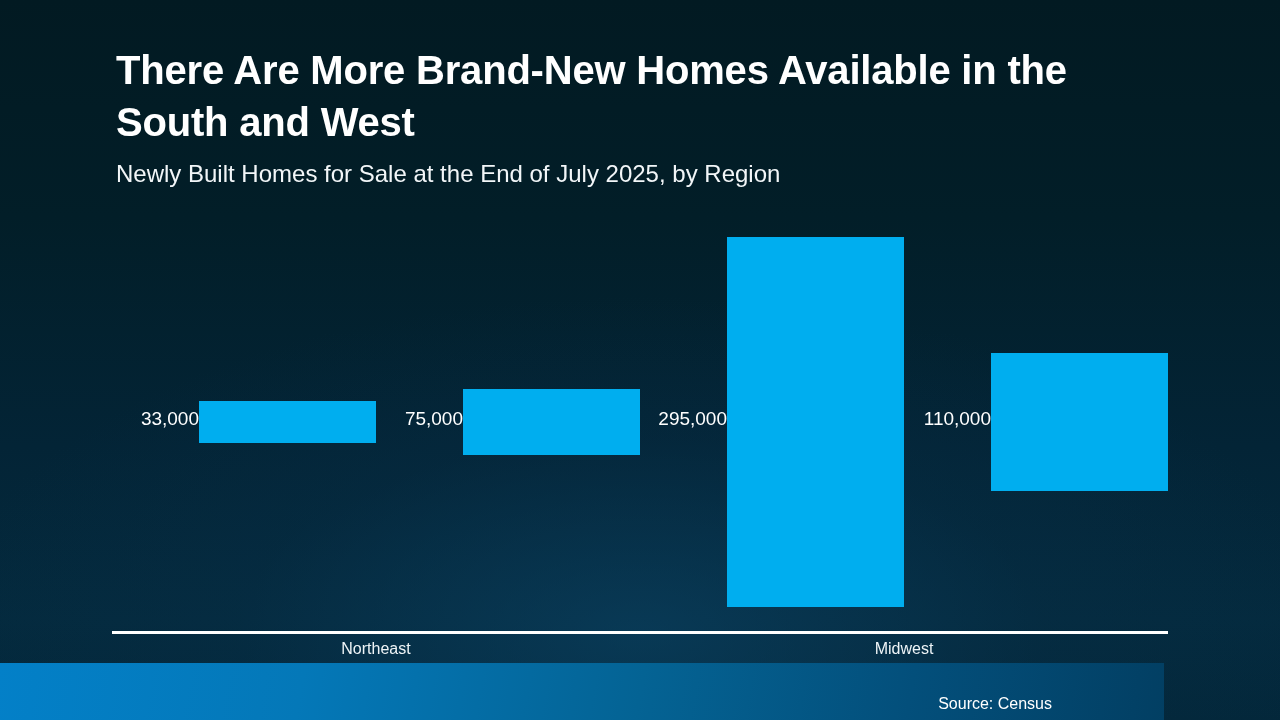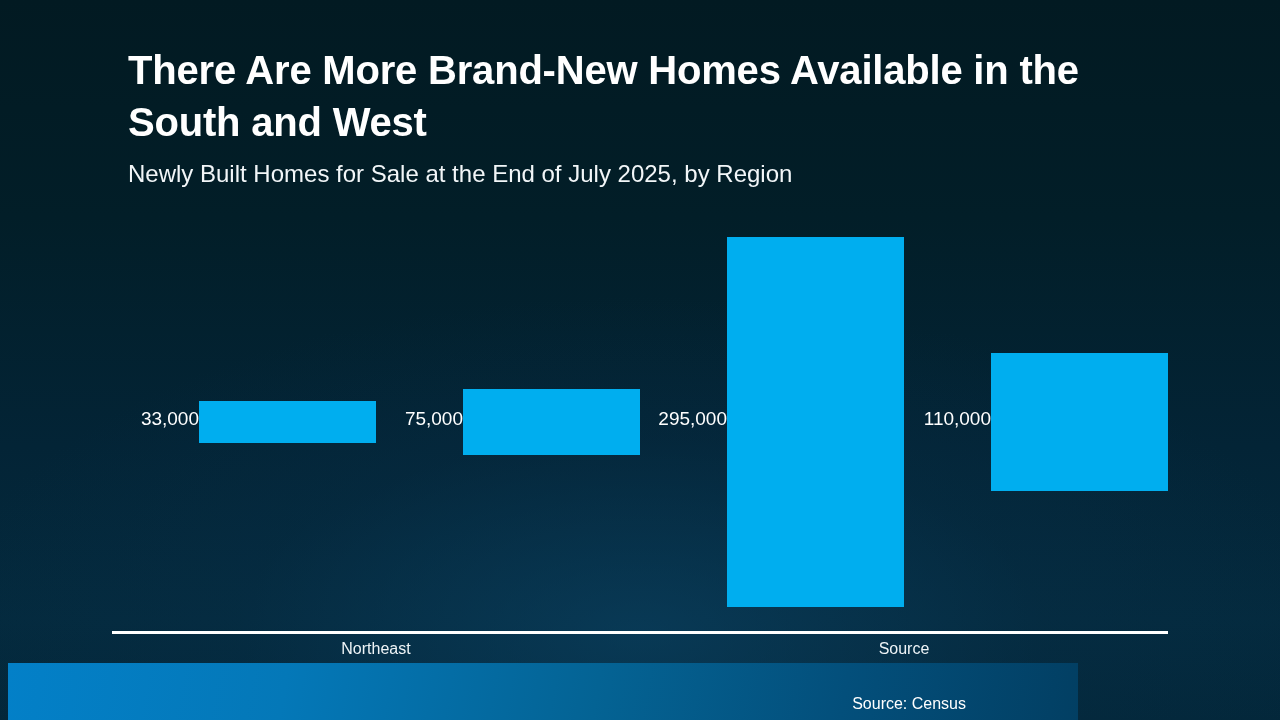--- a/index.html
+++ b/index.html
@@ -24,21 +24,21 @@
     height: 720px;
     background:
       radial-gradient(ellipse 70% 60% at 50% 88%, rgba(12,70,105,0.55) 0%, rgba(8,48,74,0.28) 45%, rgba(2,26,34,0) 78%),
       linear-gradient(180deg, #021a22 0%, #021e28 30%, #032436 62%, #042a3e 86%, #03273a 100%);
     overflow: hidden;
   }
 
   
   #header {
     position: absolute;
-    left: 128px;
+    left: 116px;
     top: 44px;
     width: 1060px;
   }
 
   #chart-title {
     color: #ffffff;
     font-size: 40px;
     font-weight: bold;
     line-height: 52px;
     letter-spacing: -0.2px;
@@ -119,23 +119,23 @@
     flex: 1 1 0;
     text-align: center;
     color: #eef4f7;
     font-size: 16px;
     line-height: 22px;
   }
 
   
   #footer {
     position: absolute;
-    left: 8px;
+    left: 0;
     top: 663px;
-    width: 1070px;
+    width: 1164px;
     height: 57px;
     background: linear-gradient(100deg, #0380c8 0%, #0478b8 26%, #046394 55%, #034f7b 78%, #023f63 100%);
   }
 
   #footer-source {
     position: absolute;
     right: 112px;
     top: 31px;
     color: #ffffff;
     font-size: 16px;
@@ -176,20 +176,20 @@
         <div class="bar-rect" style="height: 137.91px;"></div>
       </div>
 
     </div>
   </div>
 
   <div id="axis-line"></div>
 
   <div id="cat-labels">
     <div class="cat-label">Northeast</div>
-    <div class="cat-label">Source</div>
+    <div class="cat-label">Midwest</div>
   </div>
 
   <div id="footer">
     <div id="footer-source">Source: Census</div>
   </div>
 
 </div>
 
 </body></html>

